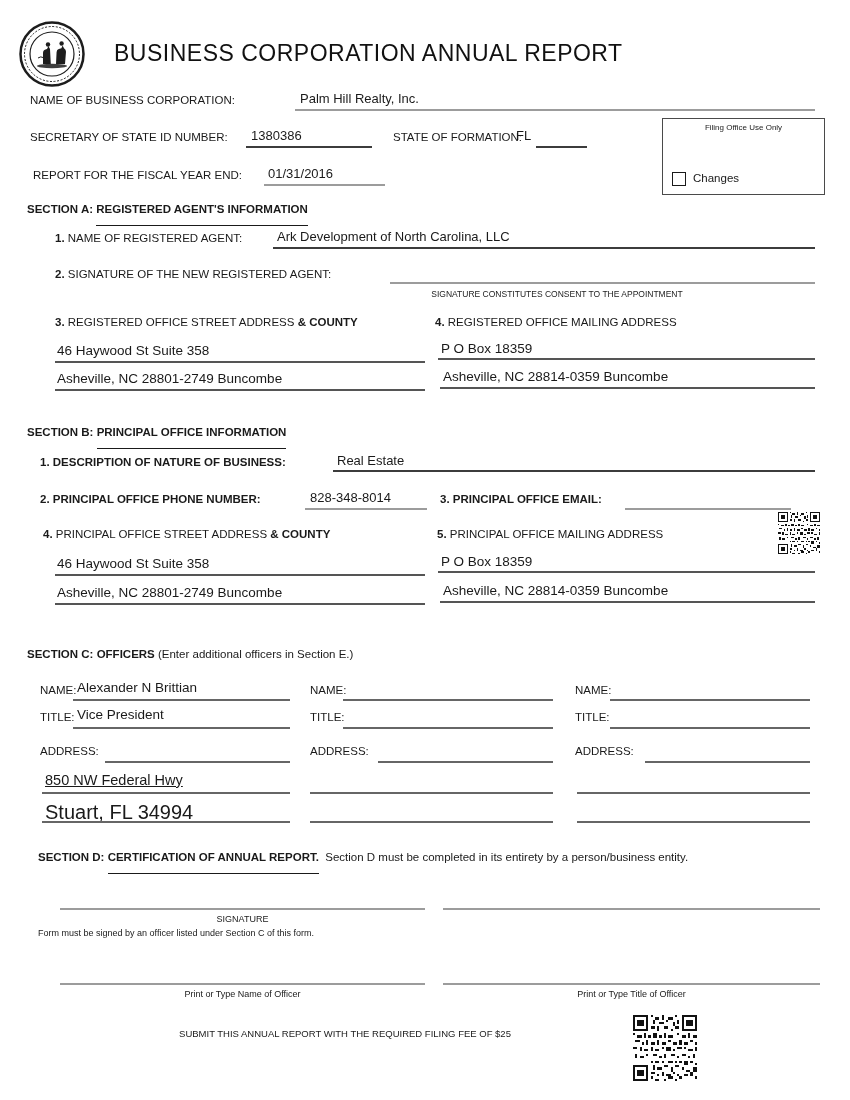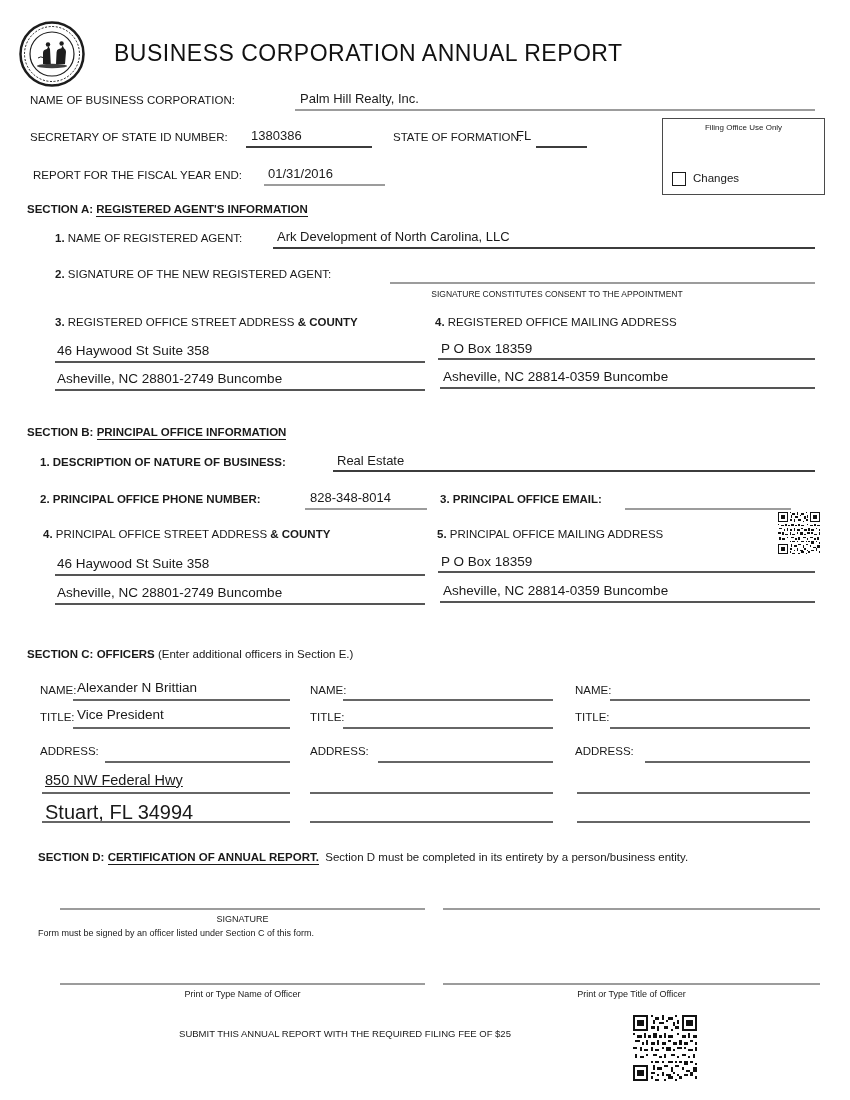--- a/index.html
+++ b/index.html
@@ -16,21 +16,21 @@
   .abs { position: absolute; }
   .title { font-size: 23px; letter-spacing: 0.5px; color: #111; }
   .lbl { font-size: 11.5px; line-height: 1.1; white-space: nowrap; }
   .b { font-weight: bold; }
   .val { font-size: 13px; line-height: 1.1; white-space: nowrap; }
   .val-lg { font-size: 13.5px; }
   .line { position: absolute; height: 2px; background: #9c9c9c; }
   .line-dark { background: #3c3c3c; }
   .line-thin { height: 1.5px; }
   .sec-head { font-size: 11.5px; font-weight: bold; white-space: nowrap; }
-  .sec-head .u { border-bottom: 1.5px solid #1a1a1a; padding-bottom: 1px; }
+  .sec-head .u { border-bottom: 1.5px solid #1a1a1a; padding-bottom: 10px; }
   .tiny { font-size: 8px; white-space: nowrap; color: #222; }
   .small { font-size: 9px; white-space: nowrap; color: #1a1a1a; }
   .small95 { font-size: 9.5px; white-space: nowrap; color: #1a1a1a; }
   .center { text-align: center; }
   .filing-box {
     position: absolute; left: 662px; top: 118px;
     width: 163px; height: 77px;
     border: 1.5px solid #4a4a4a; background: #fff;
   }
   .checkbox {

